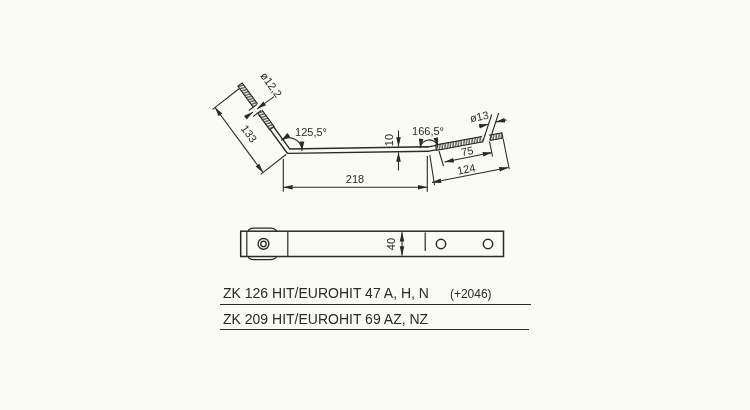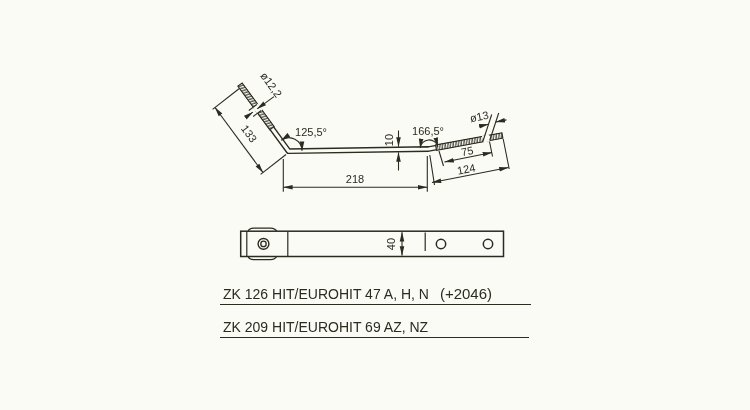--- a/index.html
+++ b/index.html
@@ -14,22 +14,22 @@
     fill:#2b2b20;
   }
   .cat-line{
     position:absolute;left:220px;
     color:#2b2b20;
     font-size:14px;line-height:15px;white-space:nowrap;
     border-bottom:1.4px solid #2b2b20;
     padding:0 0 2px 3px;
   }
   #cat-line-1{top:286px;width:308px;}
-  #cat-line-2{top:320px;width:306px;}
-  .cat-suffix{font-size:15px;margin-left:11px;}
+  #cat-line-2{top:312px;width:306px;}
+  .cat-suffix{font-size:12px;margin-left:21px;}
 </style>
 </head>
 <body>
 
 <svg width="750" height="410" viewBox="0 0 750 410" style="position:absolute;left:0;top:0;">
   <defs>
     <marker id="ah" viewBox="0 0 10 6" refX="9.5" refY="3" markerWidth="10" markerHeight="6" markerUnits="userSpaceOnUse" orient="auto-start-reverse">
       <path d="M9.8,3 L0.2,0.7 L0.2,5.3 Z" fill="#2b2b20"></path>
     </marker>
     <pattern id="hatch" patternUnits="userSpaceOnUse" width="2.6" height="2.6" patternTransform="rotate(18)">

